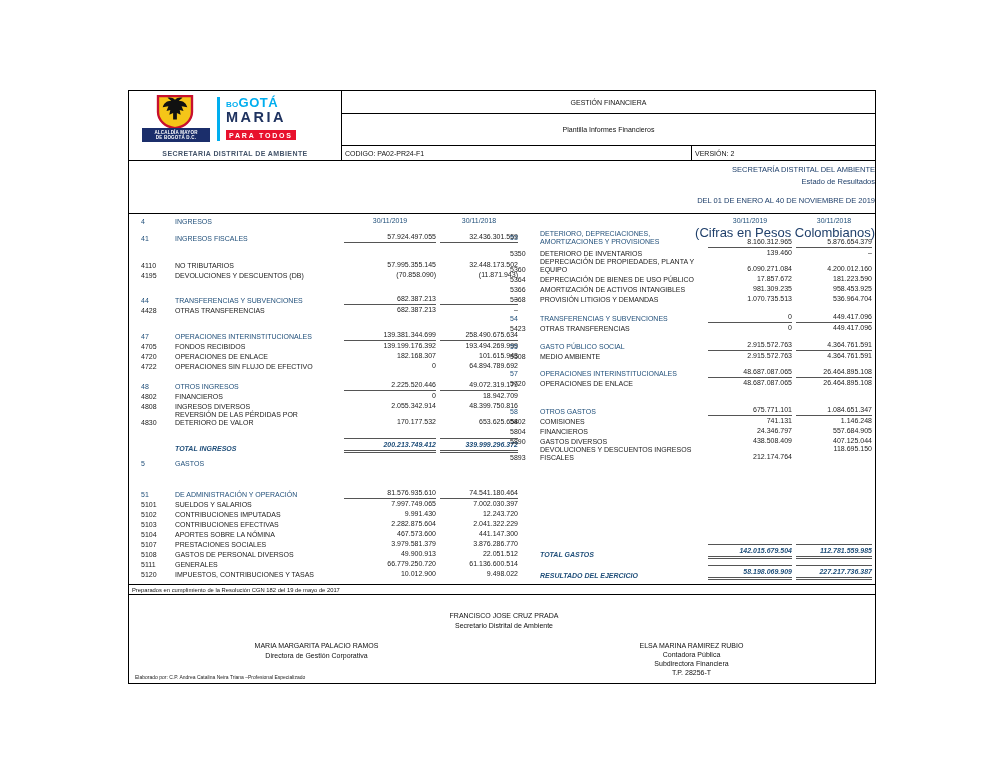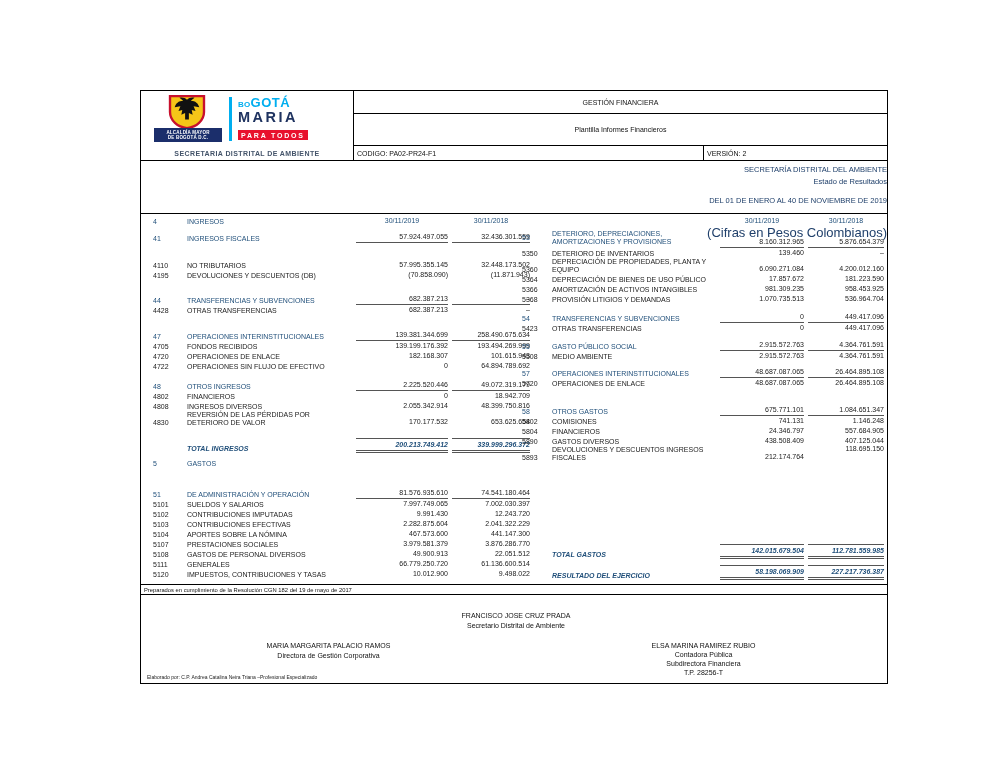--- a/index.html
+++ b/index.html
@@ -1,18 +1,18 @@
 <!DOCTYPE html>
 <html><head>
 <meta charset="utf-8">
 <style>
   html,body{margin:0;padding:0;background:#fff;}
   .page{position:relative;width:1000px;height:772px;background:#fff;overflow:hidden;
         font-family:"Liberation Sans", sans-serif;-webkit-font-smoothing:antialiased;}
-  .document{position:absolute;left:140px;top:90px;width:748px;height:594px;
+  .document{position:absolute;left:128px;top:90px;width:748px;height:594px;
             border:1.5px solid #000;box-sizing:border-box;background:#fff;}
   :root{--blue:#1F4E79;--ink:#1a1a1a;--line:#555;}
 
   
   .doc-header{position:absolute;left:0;top:0;width:100%;height:70px;border-bottom:1.5px solid #000;
               display:flex;box-sizing:border-box;}
   .logo-cell{width:213px;border-right:1px solid #000;position:relative;box-sizing:border-box;}
   .shield{position:absolute;left:26px;top:4px;width:40px;height:34px;}
   .alcaldia-box{position:absolute;left:13px;top:37px;width:66px;background:#1B2E6B;color:#fff;
                 font-size:4.5px;font-weight:bold;text-align:center;line-height:1.25;padding:1.5px 1px;

